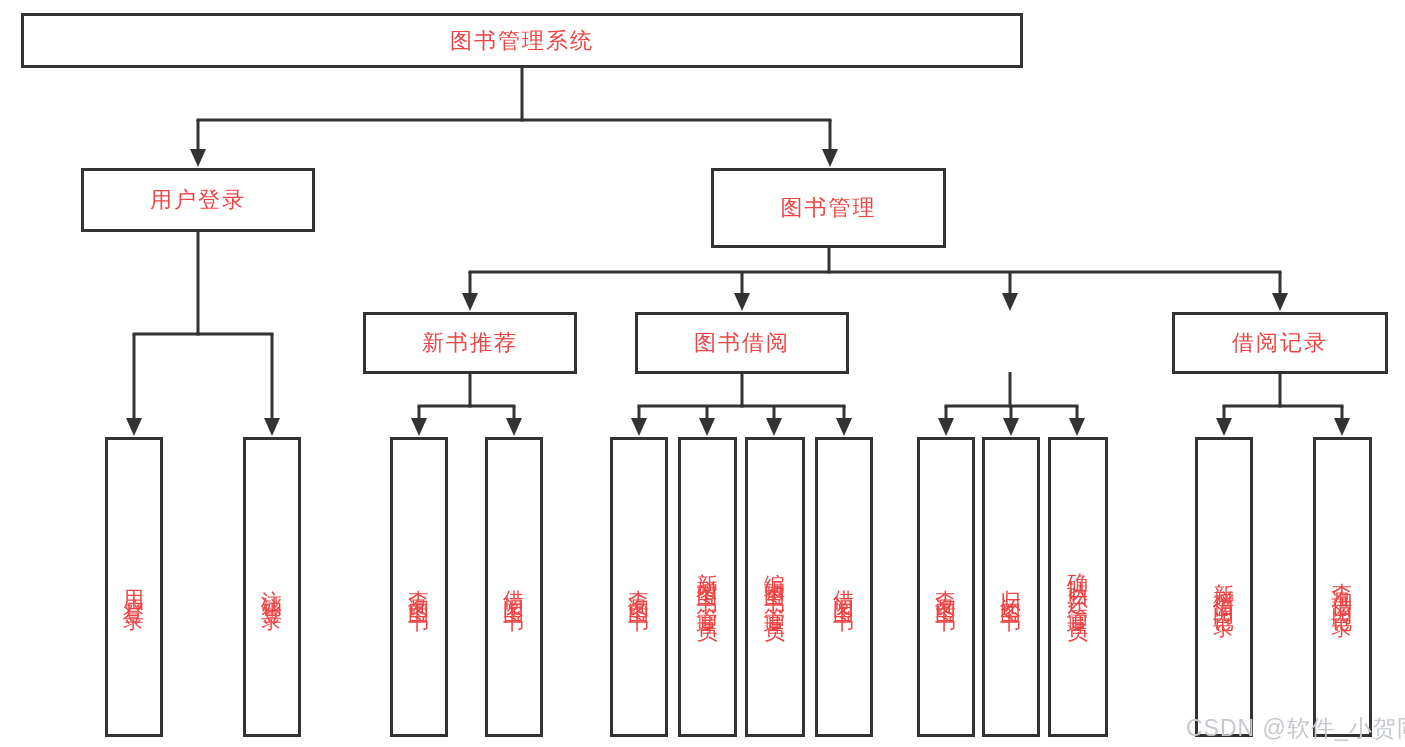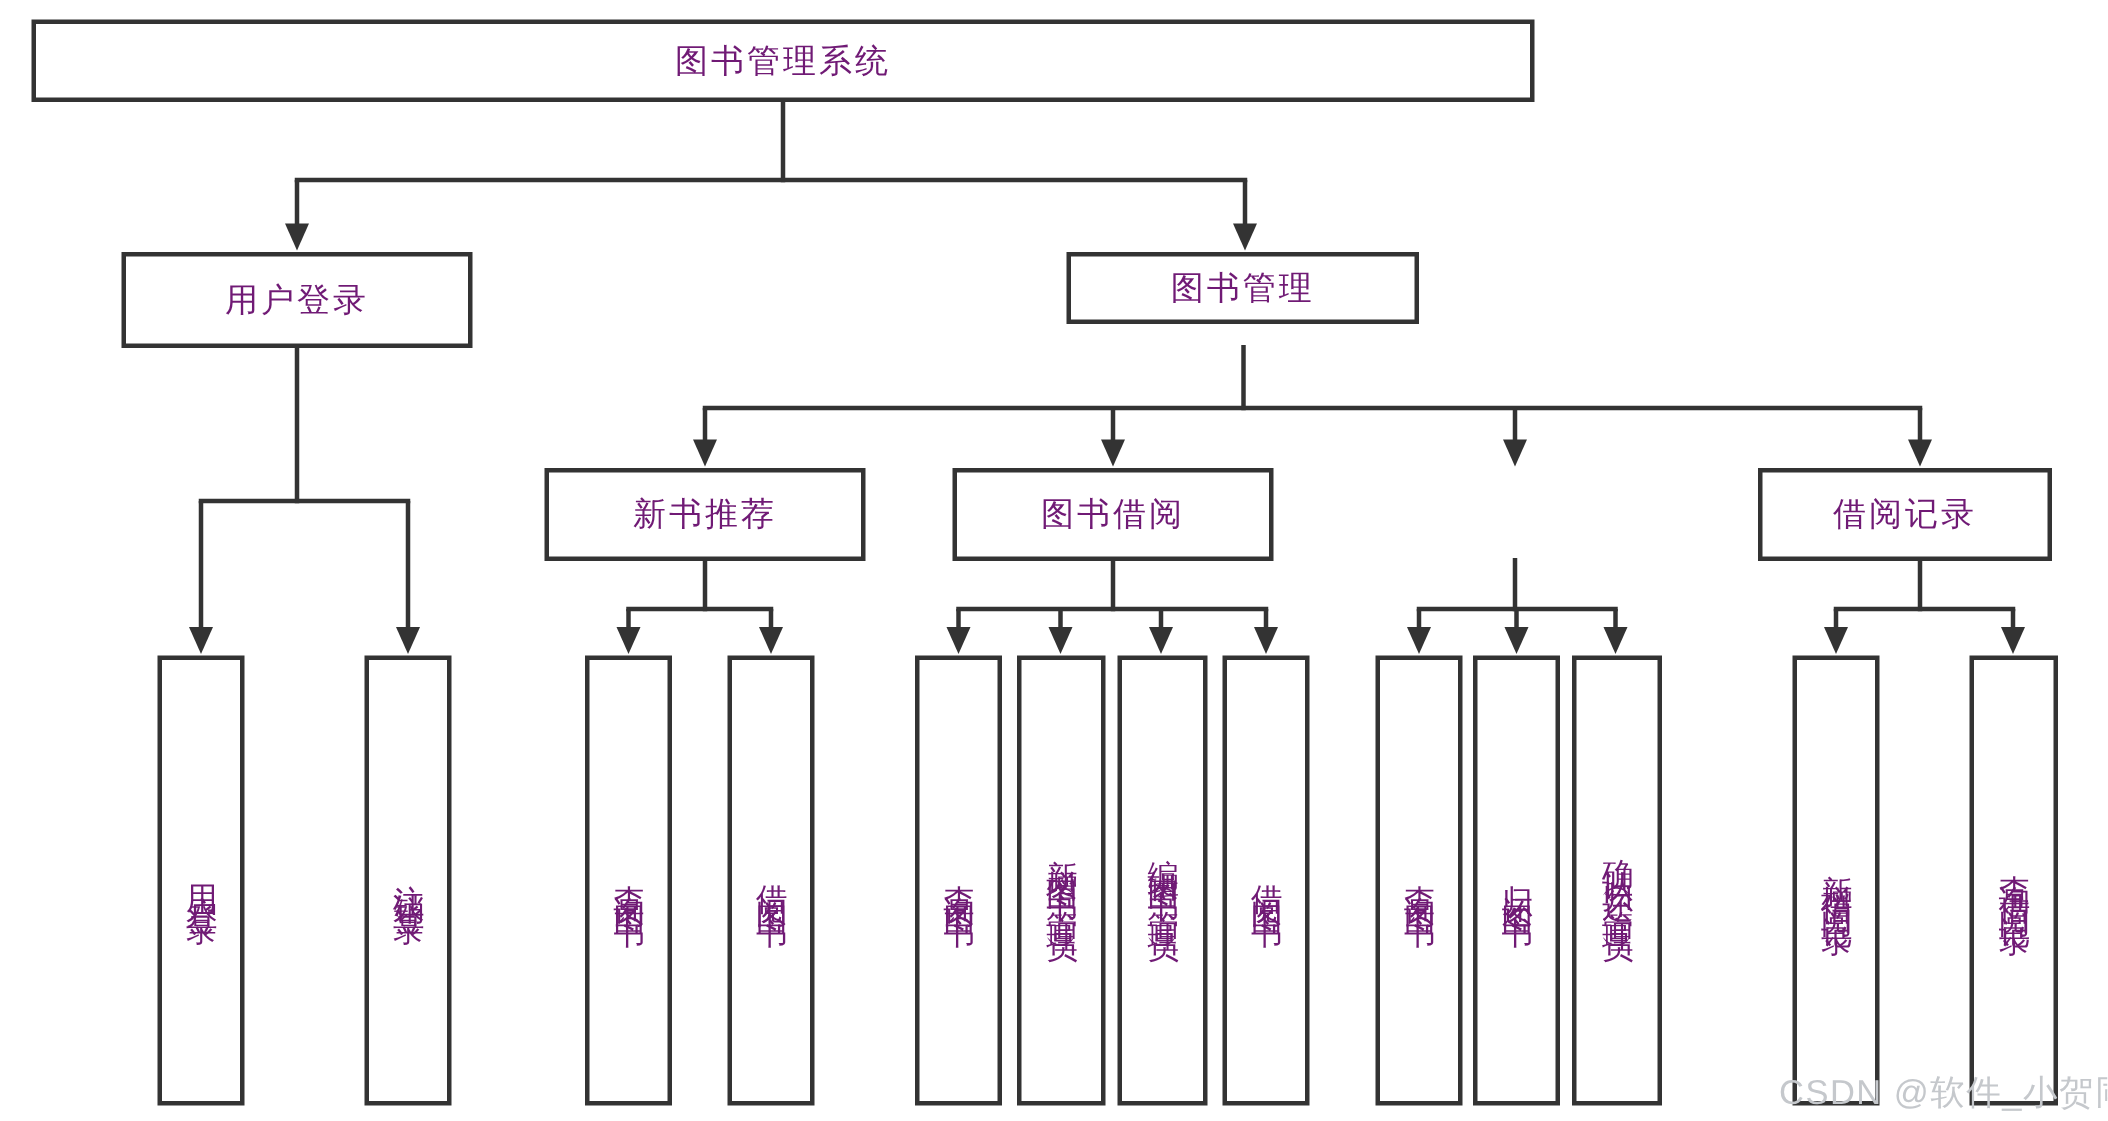--- a/index.html
+++ b/index.html
@@ -11,21 +11,21 @@
     overflow:hidden;
   }
   .node{
     position:absolute;
     box-sizing:border-box;
     border:3px solid #333333;
     background:#ffffff;
     display:flex;
     align-items:center;
     justify-content:center;
-    color:#701a75;
+    color:#ef4444;
   }
   .hlabel{
     font-size:22px;
     letter-spacing:2px;
     white-space:nowrap;
   }
   .vlabel{
     writing-mode:vertical-rl;
     text-orientation:mixed;
     font-size:21px;
@@ -122,31 +122,31 @@
     </g>
   </svg>
 
   <div class="node" style="left:21px;top:13px;width:1002px;height:55px;">
     <span class="hlabel">图书管理系统</span>
   </div>
 
   <div class="node" style="left:81px;top:168px;width:234px;height:64px;">
     <span class="hlabel">用户登录</span>
   </div>
-  <div class="node" style="left:711px;top:168px;width:235px;height:48px;">
+  <div class="node" style="left:711px;top:168px;width:235px;height:80px;">
     <span class="hlabel">图书管理</span>
   </div>
 
   <div class="node" style="left:635px;top:312px;width:214px;height:62px;">
     <span class="hlabel">图书借阅</span>
   </div>
   <div class="node" style="left:363px;top:312px;width:214px;height:62px;">
     <span class="hlabel">新书推荐</span>
   </div>
-  <div class="node" style="left:1172px;top:312px;width:196px;height:62px;">
+  <div class="node" style="left:1172px;top:312px;width:216px;height:62px;">
     <span class="hlabel">借阅记录</span>
   </div>
 
   <div class="node" style="left:105px;top:437px;width:58px;height:300px;">
     <span class="vlabel">用户登录</span>
   </div>
   <div class="node" style="left:243px;top:437px;width:58px;height:300px;">
     <span class="vlabel">注销登录</span>
   </div>
 

